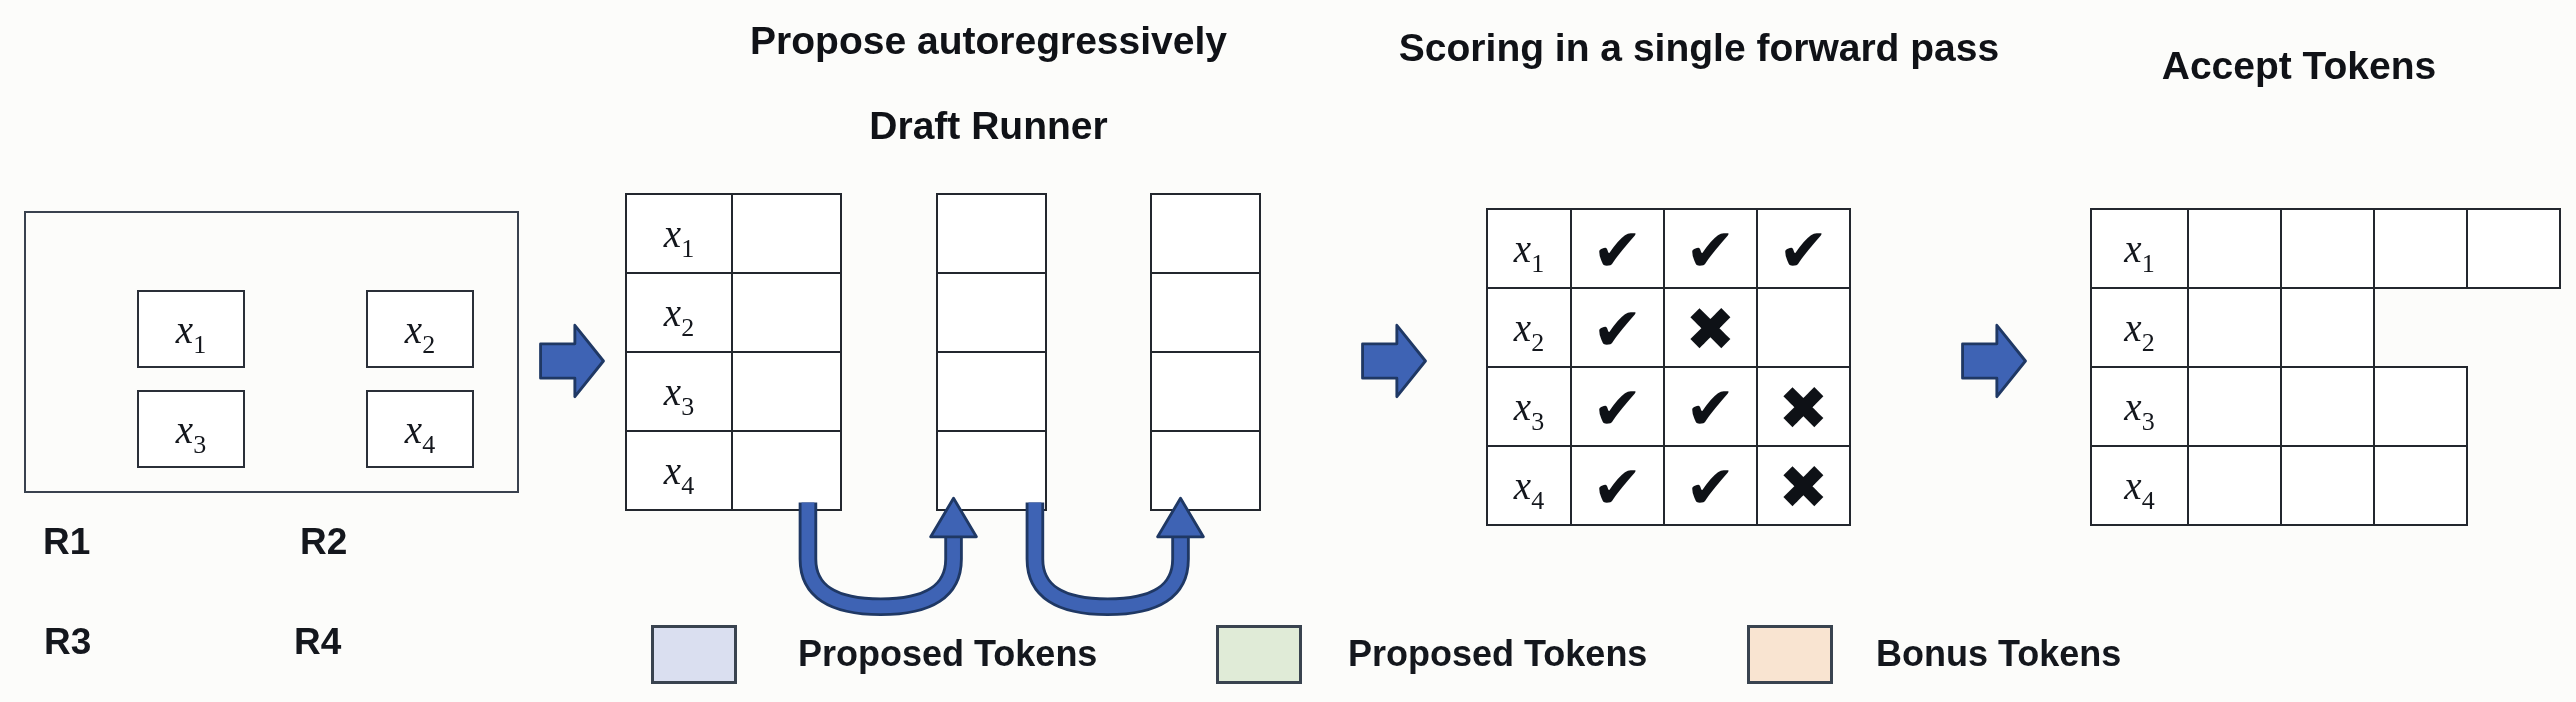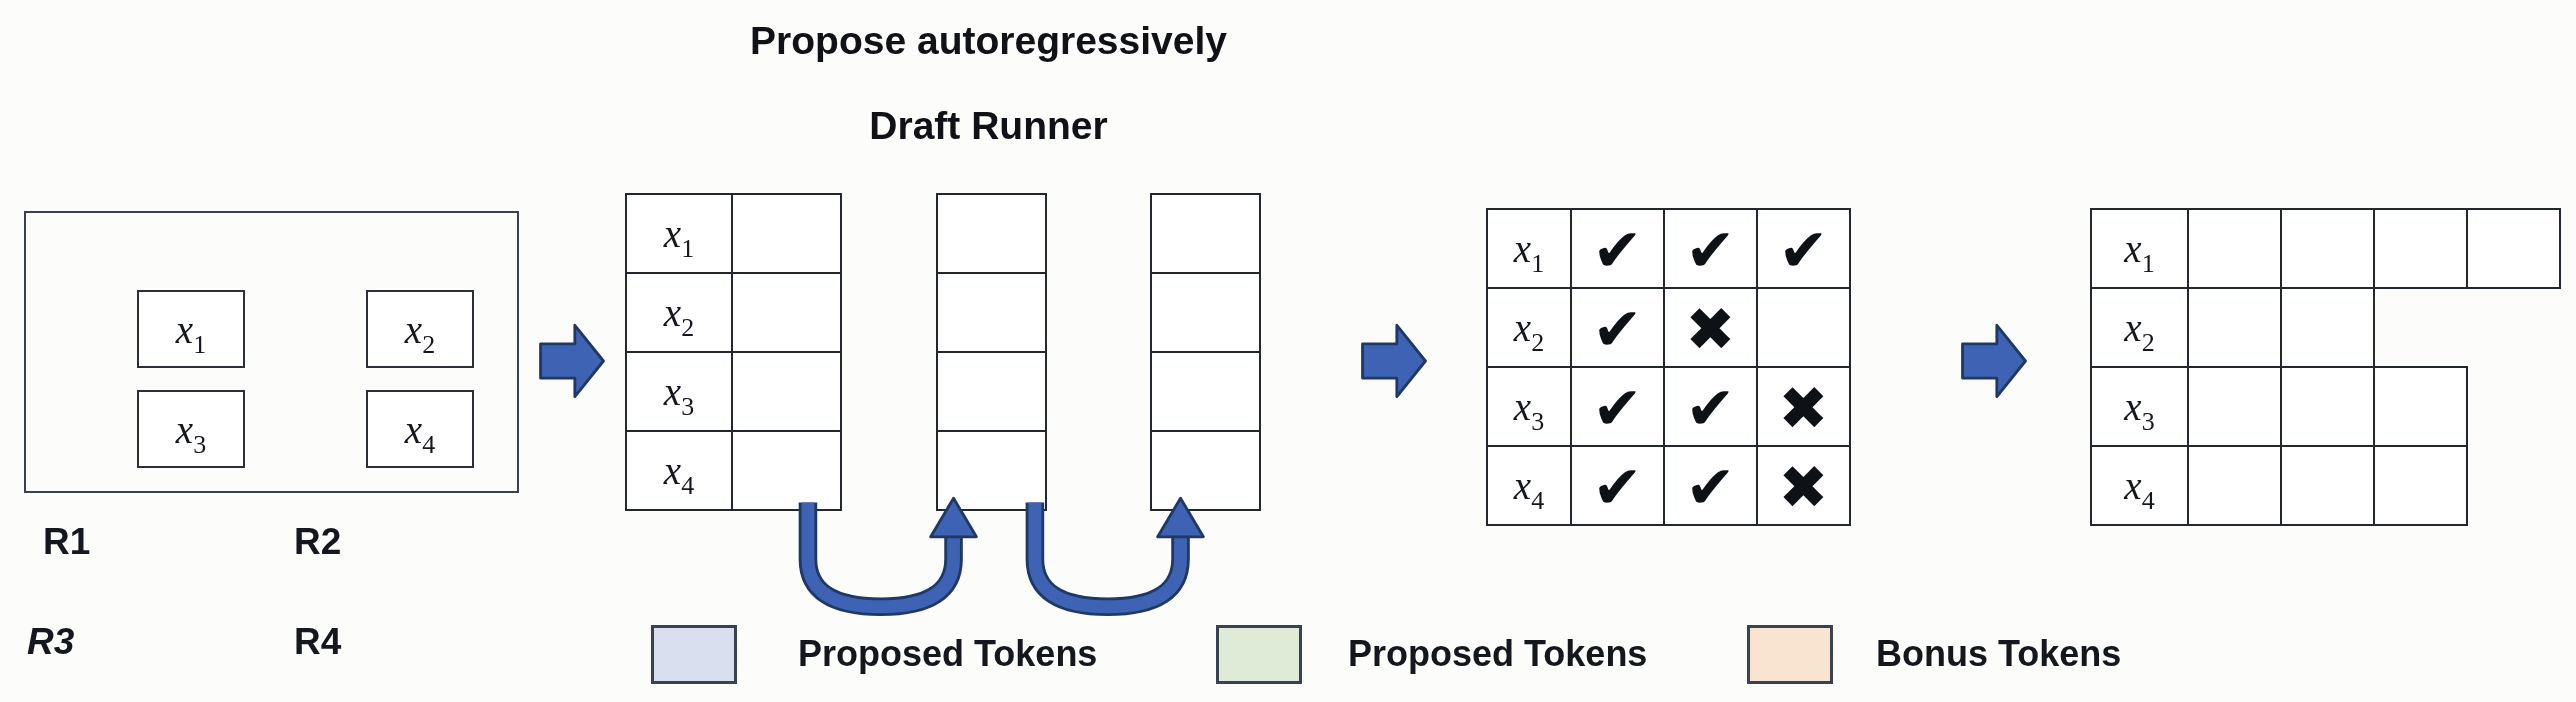--- a/index.html
+++ b/index.html
@@ -24,22 +24,22 @@
   .h-accept{left:2049px;top:44px;width:500px;}
 
   
   .pool{
     position:absolute;left:24px;top:211px;width:491px;height:278px;
     border:2.9px solid #39414E;background:transparent;
   }
   .pool-title{position:absolute;left:20px;top:26px;font-size:40px;font-weight:600;}
   .r-label{position:absolute;font-size:37px;font-weight:600;}
   .r1{left:17px;top:308px;}
-  .r2{left:268px;top:308px;}
-  .r3{left:1px;top:408px;font-style:italic;}
+  .r2{left:274px;top:308px;}
+  .r3{left:18px;top:408px;}
   .r4{left:268px;top:408px;}
   .token-box{
     position:absolute;width:104px;height:74px;
     border:2.9px solid #2A2F38;background:#FFFFFF;
     display:flex;align-items:center;justify-content:center;
   }
   .tb1{left:111px;top:77px;}
   .tb2{left:340px;top:77px;}
   .tb3{left:111px;top:177px;}
   .tb4{left:340px;top:177px;}
@@ -111,20 +111,22 @@
   .ll2{left:1348px;}
   .ll3{left:1876px;}
 </style>
 </head>
 <body>
 
 <div class="canvas">
 
   <div class="heading h-propose">Propose autoregressively</div>
   <div class="heading h-draft">Draft Runner</div>
+  <div class="heading h-scoring">Scoring in a single forward pass</div>
+  <div class="heading h-accept">Accept Tokens</div>
 
   <div class="pool">
     <div class="r-label r1">R1</div>
     <div class="token-box tb1">
       <span class="math"><i>x</i><sub>1</sub></span>
     </div>
     <div class="r-label r2">R2</div>
     <div class="token-box tb2">
       <span class="math"><i>x</i><sub>2</sub></span>
     </div>

